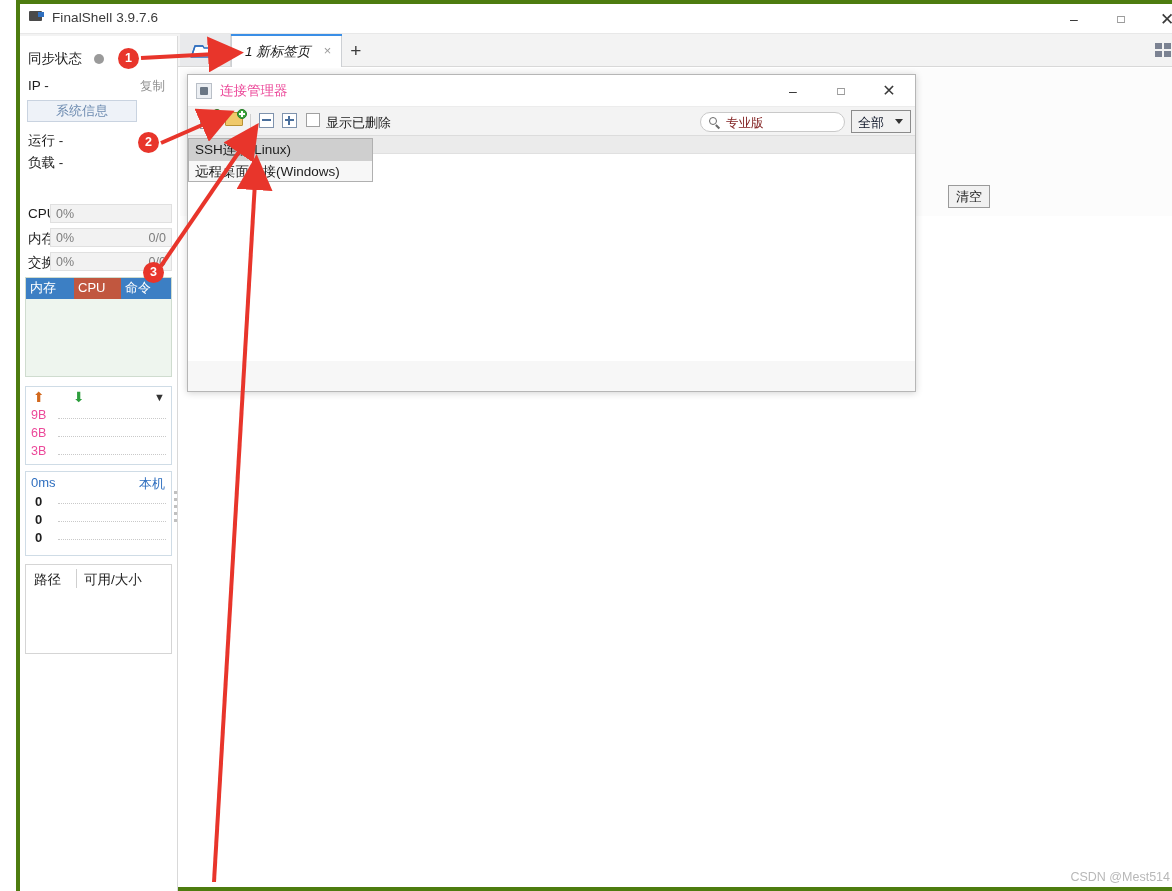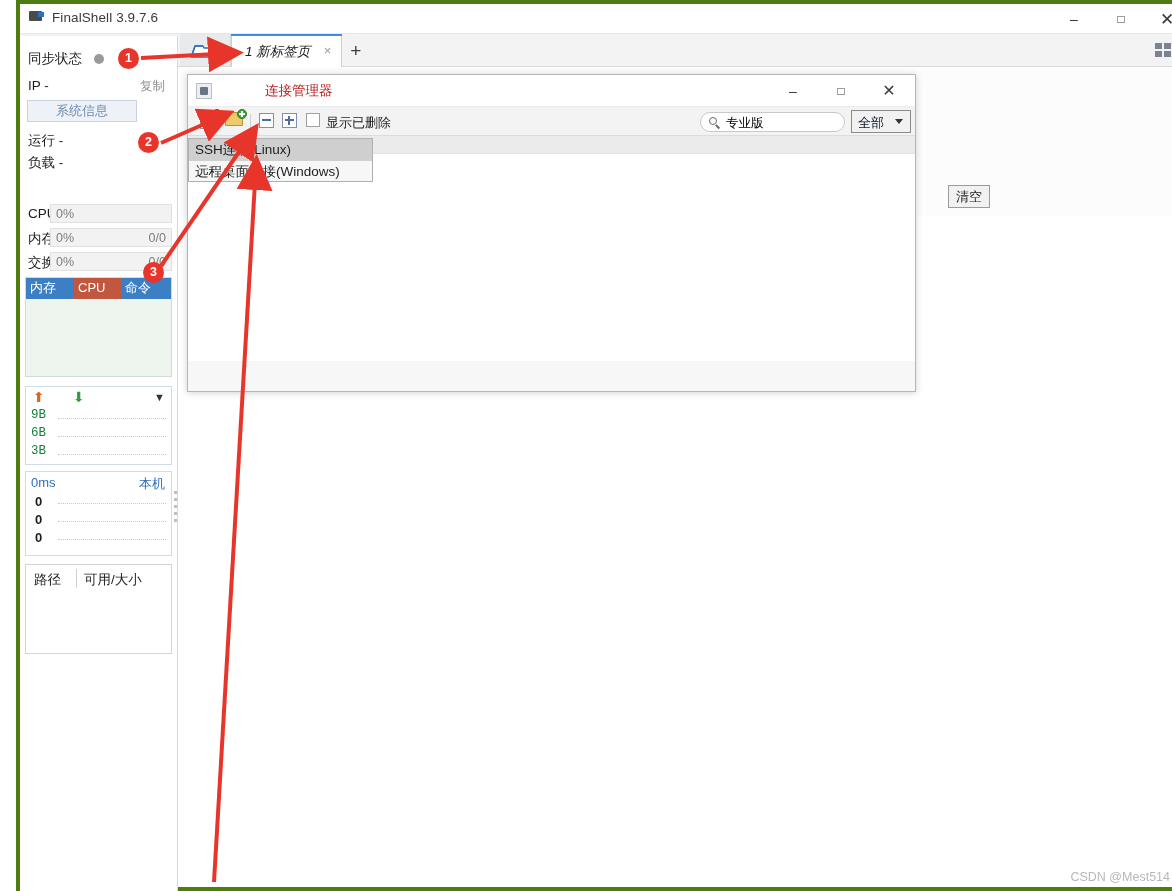--- a/index.html
+++ b/index.html
@@ -78,21 +78,21 @@
   #pth-mem{left:0;width:48px;background:#3c7fc4;}
   #pth-cpu{left:48px;width:47px;background:#c1573f;}
   #pth-cmd{left:95px;width:50px;background:#3c7fc4;}
 
   
   #net-graph{position:absolute;left:5px;top:350px;width:147px;height:79px;background:#fff;
     border:1px solid #cfdce6;box-sizing:border-box;}
   #arrow-up{position:absolute;left:7px;top:3px;font-size:14px;color:#d2691e;line-height:1;}
   #arrow-down{position:absolute;left:47px;top:3px;font-size:14px;color:#2e9e3e;line-height:1;}
   #net-chevron{position:absolute;right:6px;top:5px;font-size:11px;color:#333;line-height:1;}
-  .gy{position:absolute;left:5px;font-size:12.5px;color:#15803d;font-family:Liberation Mono, monospace;}
+  .gy{position:absolute;left:5px;font-size:12.5px;color:#ec4899;}
   #gy1{top:21px;} #gy2{top:39px;} #gy3{top:57px;}
   .gline{position:absolute;left:32px;width:108px;height:0;border-top:1px dotted #c9c9c9;}
   #gl1{top:31px;} #gl2{top:49px;} #gl3{top:67px;}
 
   
   #lat-graph{position:absolute;left:5px;top:435px;width:147px;height:85px;background:#fff;
     border:1px solid #cfdce6;box-sizing:border-box;}
   #lat-ms{position:absolute;left:5px;top:3px;font-size:13px;color:#2f6fbf;}
   #lat-host{position:absolute;right:6px;top:3px;font-size:13px;color:#2f6fbf;margin-left:14px;}
   .ly{position:absolute;left:9px;font-size:13px;color:#1d1d1d;font-weight:bold;}
@@ -115,21 +115,21 @@
   #bg-strip{position:absolute;left:160px;top:64px;width:1009px;height:148px;background:#fcfcfc;}
 
   
   #conn-dialog{position:absolute;left:167px;top:70px;width:729px;height:318px;background:#f7f7f7;
     border:1px solid #b6b6b6;box-sizing:border-box;box-shadow:0 1px 7px rgba(0,0,0,.18);}
   #dlg-titlebar{position:absolute;left:0;top:0;width:727px;height:32px;background:#fff;
     border-bottom:1px solid #ececec;box-sizing:border-box;}
   #dlg-icon{position:absolute;left:8px;top:8px;width:16px;height:16px;background:#eceff3;
     border:1px solid #b9bfc7;box-sizing:border-box;}
   #dlg-icon .cup{position:absolute;left:3px;top:3px;width:8px;height:8px;background:#6a7684;border-radius:1px;}
-  #dlg-title{position:absolute;left:32px;top:7px;font-size:13.5px;color:#b91c1c;margin-left:45px;}
+  #dlg-title{position:absolute;left:32px;top:7px;font-size:13.5px;color:#ec4899;}
   .dwbtn{position:absolute;top:0;width:48px;height:31px;}
   .dwbtn span{position:absolute;left:50%;top:50%;transform:translate(-50%,-50%);color:#3a3a3a;line-height:1;}
   #dlg-min{right:98px;} #dlg-max{right:50px;} #dlg-close{right:2px;}
   #dlg-min span{font-size:14px;} #dlg-max span{font-size:12px;} #dlg-close span{font-size:16px;font-weight:300;}
 
   #dlg-toolbar{position:absolute;left:0;top:32px;width:727px;height:29px;background:#f3f3f3;
     border-bottom:1px solid #dcdcdc;box-sizing:border-box;}
   .tb-icon{position:absolute;top:5px;width:20px;height:18px;}
   .tb-doc{background:#fff;border:1px solid #8f9aa5;box-sizing:border-box;width:15px;height:17px;}
   .tb-folder{background:#f0c96a;border:1px solid #b99334;box-sizing:border-box;width:18px;height:14px;top:8px;border-radius:1px;}
@@ -151,21 +151,21 @@
     border:1px solid #a0a0a0;box-sizing:border-box;}
   #tb-showdel-label{position:absolute;left:138px;top:7px;font-size:13px;color:#1d1d1d;}
 
   #dlg-search{position:absolute;left:512px;top:5px;width:145px;height:20px;background:#fff;
     border:1px solid #c9c9c9;border-radius:10px;box-sizing:border-box;}
   #search-icon{position:absolute;left:8px;top:4px;width:11px;height:11px;}
   #search-icon .c{position:absolute;left:0;top:0;width:8px;height:8px;border:1.5px solid #6a6a6a;
     border-radius:50%;box-sizing:border-box;}
   #search-icon .h{position:absolute;left:7px;top:7px;width:5px;height:1.5px;background:#6a6a6a;
     transform:rotate(45deg);transform-origin:left center;}
-  #search-ph{position:absolute;left:25px;top:2px;font-size:12.5px;color:#000000;}
+  #search-ph{position:absolute;left:25px;top:2px;font-size:12.5px;color:#7f1d1d;}
   #dlg-filter{position:absolute;left:663px;top:3px;width:60px;height:23px;background:#f1f1f1;
     border:1px solid #8b8b8b;box-sizing:border-box;}
   #filter-text{position:absolute;left:6px;top:3px;font-size:13px;color:#0f172a;}
   #filter-caret{position:absolute;right:7px;top:8px;width:0;height:0;border-left:4px solid transparent;
     border-right:4px solid transparent;border-top:5px solid #333;}
 
   #dlg-list{position:absolute;left:0;top:61px;width:727px;height:225px;background:#fff;}
   #list-header{position:absolute;left:0;top:0;width:727px;height:18px;background:#ebebeb;
     border-bottom:1px solid #e0e0e0;box-sizing:border-box;}
 

